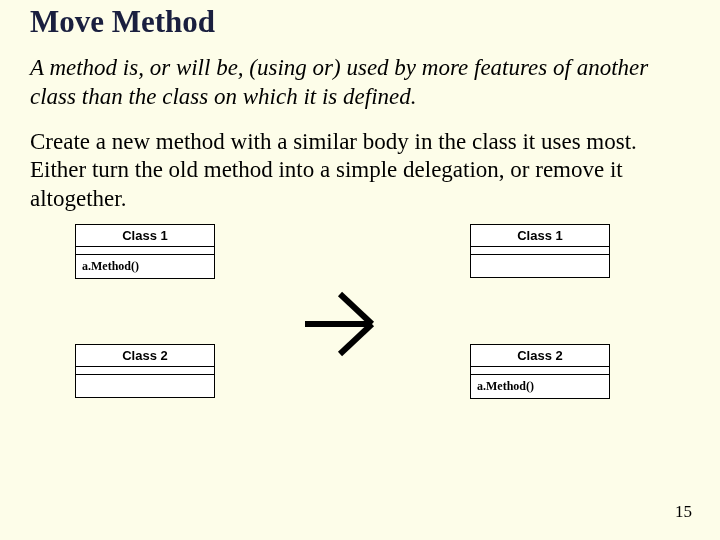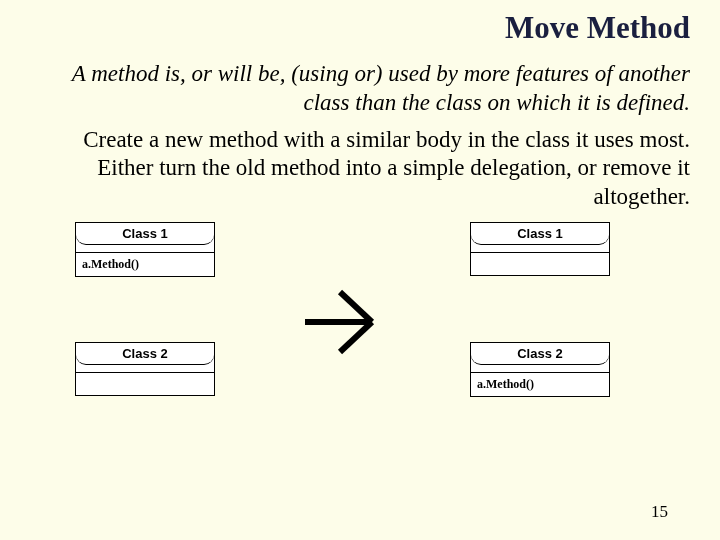--- a/index.html
+++ b/index.html
@@ -6,35 +6,34 @@
   body {
     width: 720px;
     height: 540px;
     background: #fdfde9;
     font-family: Georgia, 'Times New Roman', serif;
     color: #000;
     position: relative;
     overflow: hidden;
   }
   .content {
-    padding: 10px 30px 0 30px;
-    text-align: right;
+    padding: 4px 30px 0 30px;
   }
   .title {
     font-size: 31px;
     font-weight: bold;
     color: #1a1f3f;
     margin-bottom: 14px;
     font-family: 'Times New Roman', Times, serif;
   }
   .intro-italic {
     font-style: italic;
     font-size: 23px;
     line-height: 1.25;
-    margin-bottom: 8px;
+    margin-bottom: 16px;
     font-family: Georgia, 'Times New Roman', serif;
   }
   .intro-normal {
     font-size: 23px;
     line-height: 1.25;
     font-family: Georgia, 'Times New Roman', serif;
   }
   .diagram-area {
     position: relative;
     width: 660px;
@@ -49,21 +48,20 @@
     width: 140px;
     font-family: Arial, Helvetica, sans-serif;
   }
   .uml-name {
     text-align: center;
     font-size: 13px;
     font-weight: bold;
     padding: 3px 4px;
     border-bottom: 1px solid #000;
     font-family: Arial, Helvetica, sans-serif;
-    border-radius: 10px;
   }
   .uml-attrs {
     height: 8px;
     border-bottom: 1px solid #000;
   }
   .uml-methods {
     min-height: 22px;
     padding: 4px 6px;
     font-size: 12px;
     font-weight: bold;
@@ -76,21 +74,21 @@
   .arrow {
     position: absolute;
     left: 270px;
     top: 60px;
     width: 100px;
     height: 80px;
   }
   .page-num {
     position: absolute;
     bottom: 18px;
-    right: 52px;
+    right: 28px;
     font-size: 17px;
     font-family: Georgia, 'Times New Roman', serif;
   }
 </style>
 </head>
 <body>
 
 <div class="content">
   <h1 class="title">Move Method</h1>
   <p class="intro-italic">A method is, or will be, (using or) used by more features of another class than the class on which it is defined.</p>

